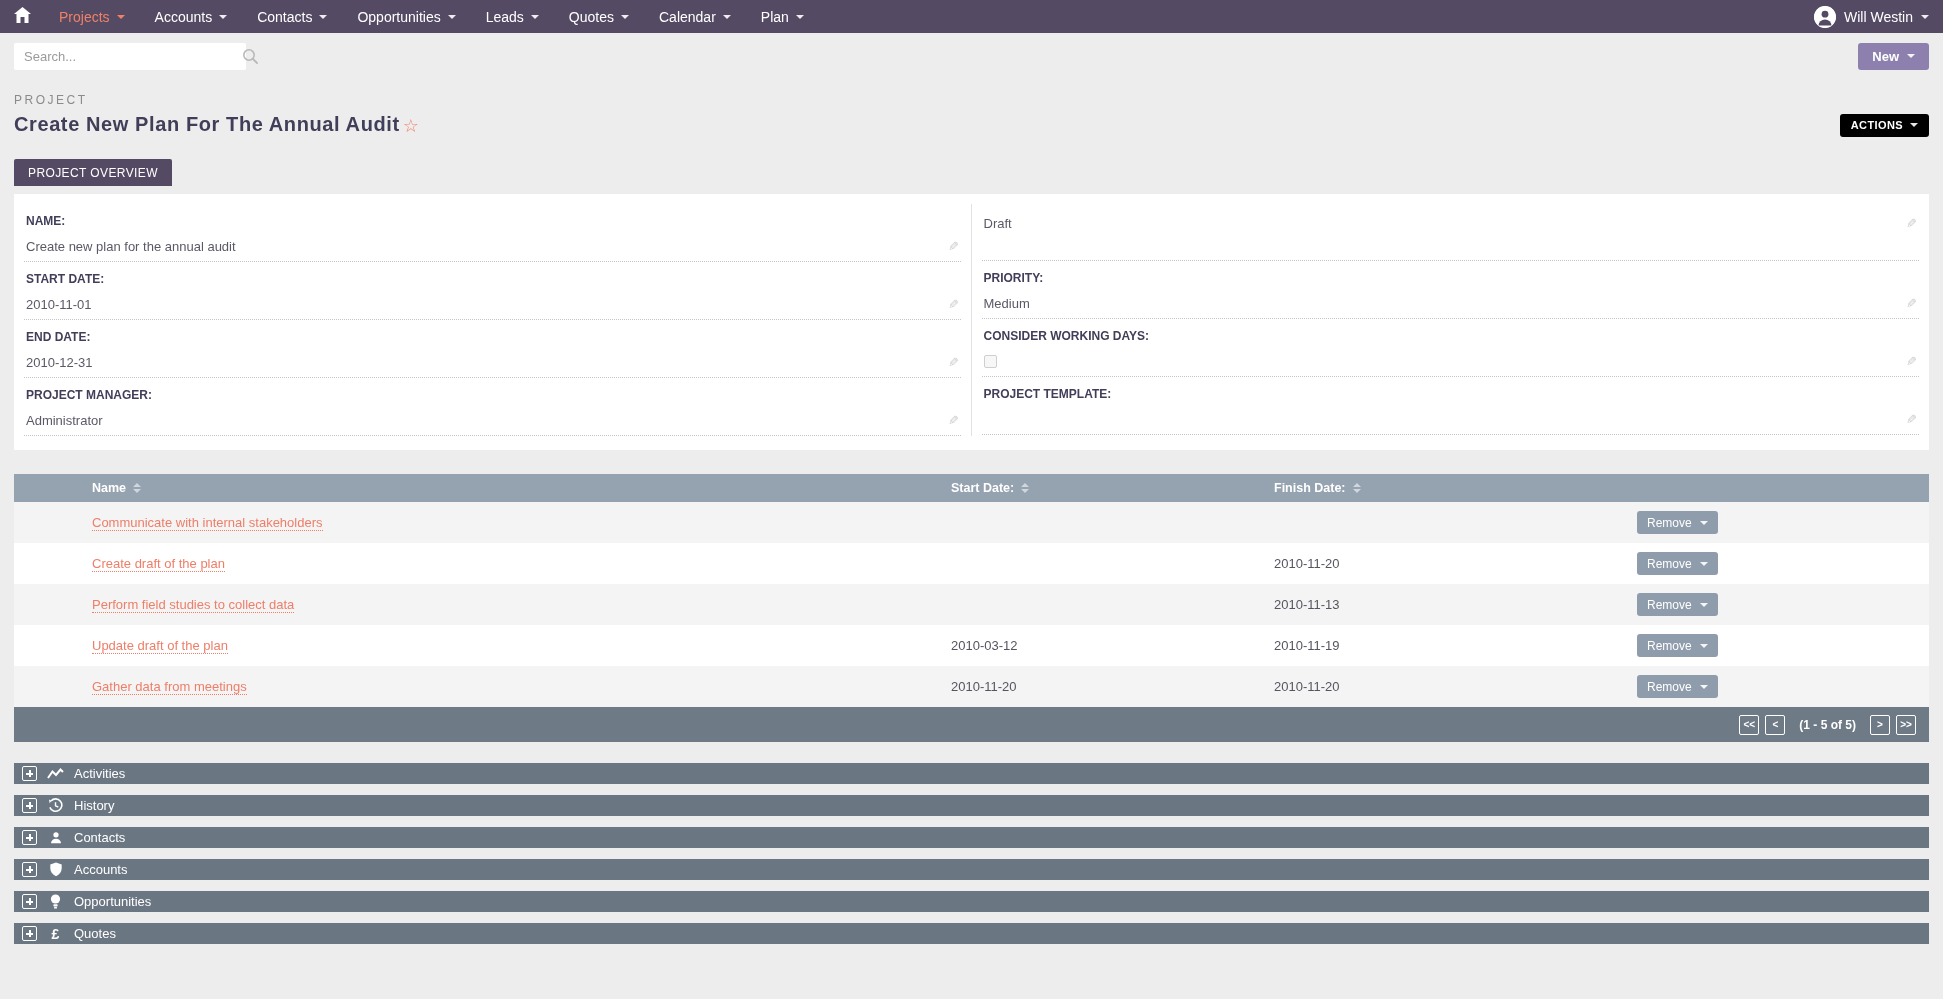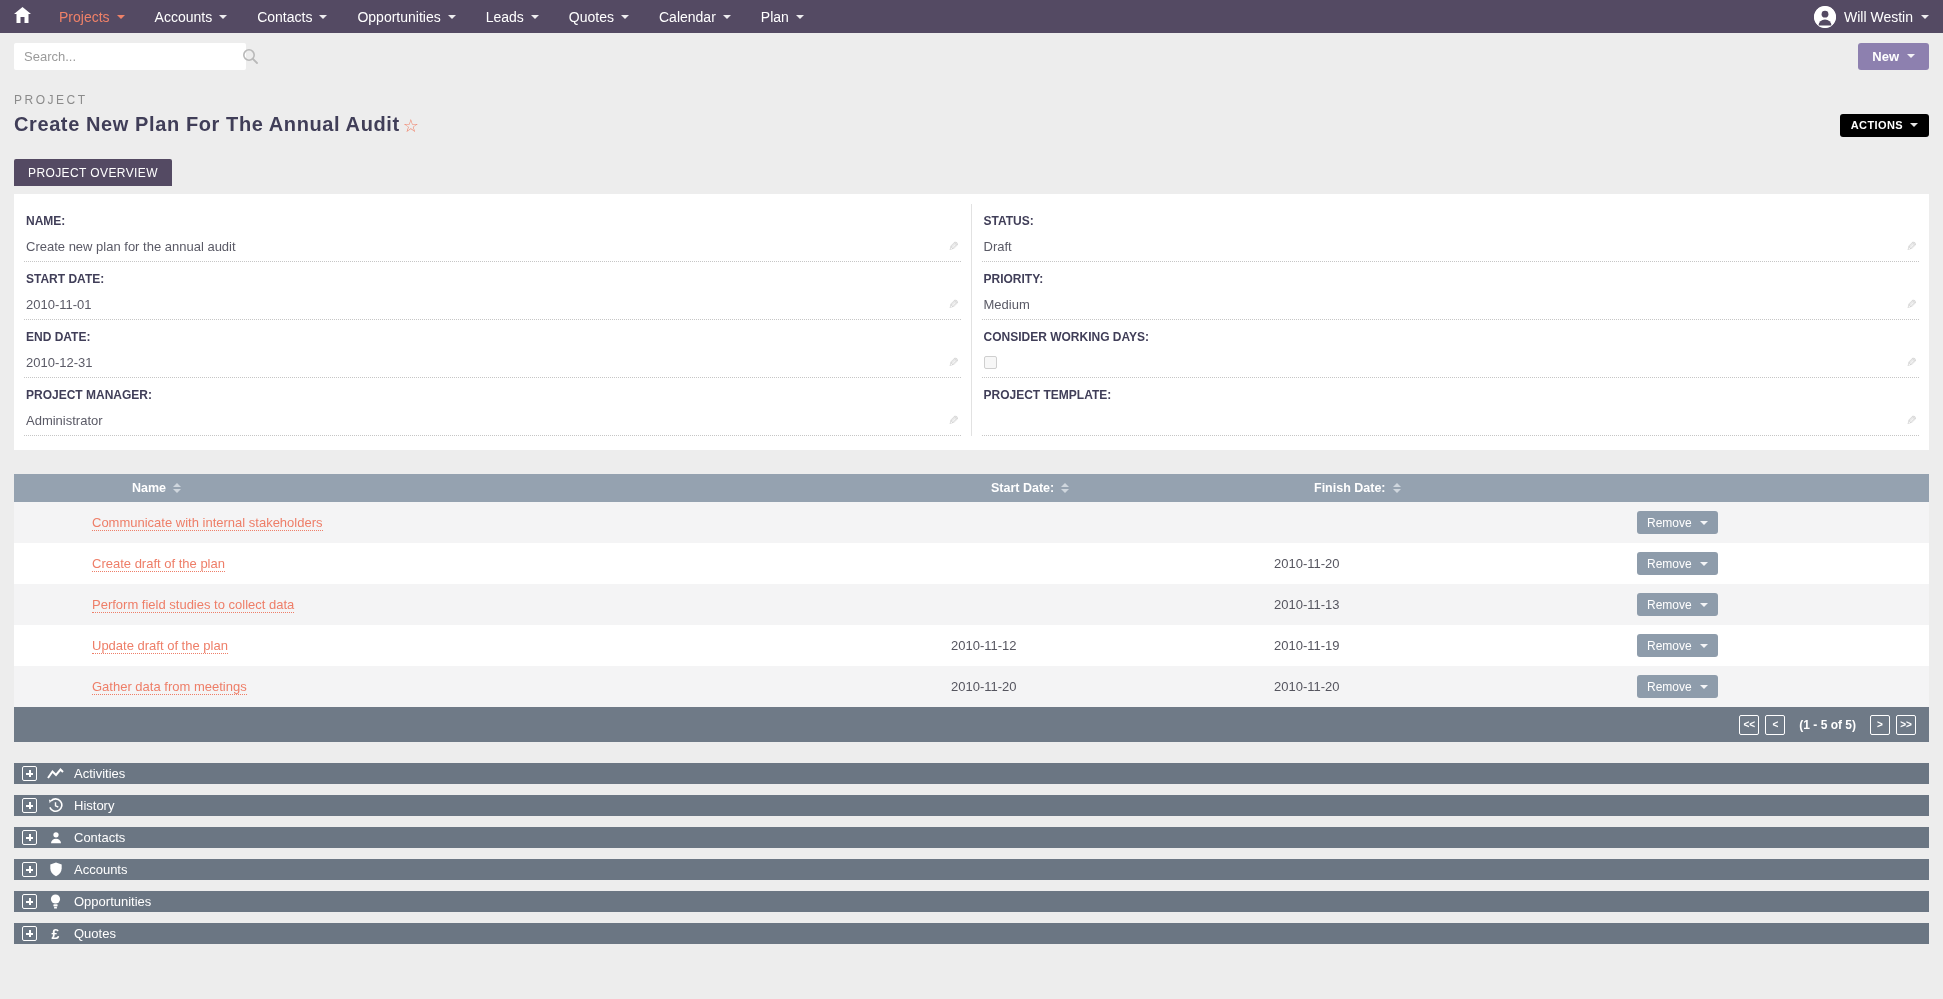--- a/index.html
+++ b/index.html
@@ -78,21 +78,21 @@
     content: ""; position: absolute; left: 3px; right: 3px; top: 7px; height: 2px; background: #6a7582;
   }
   .tasks-title { color: #fff; font-size: 13px; }
   .btn-create {
     margin-left: auto; background: transparent; border: 1px solid #fff; border-radius: 3px; color: #fff;
     font-size: 12px; height: 22px; padding: 0 13px; cursor: pointer; font-family: "Liberation Sans", sans-serif;
   }
   .tasks-cols, .task-row {
     display: grid; grid-template-columns: 937px 323px 350px 1fr; align-items: center;
   }
-  .tasks-cols { height: 28px; background: #95a2b0; color: #fff; font-size: 12.5px; font-weight: bold; padding-left: 40px; }
+  .tasks-cols { height: 28px; background: #95a2b0; color: #fff; font-size: 12.5px; font-weight: bold; }
   .col-name { padding-left: 78px; display: flex; align-items: center; gap: 7px; }
   .col-plain { display: flex; align-items: center; gap: 7px; }
   .sort-arrows { display: inline-flex; flex-direction: column; gap: 2px; cursor: pointer; }
   .sort-arrows i { width: 0; height: 0; border-left: 4px solid transparent; border-right: 4px solid transparent; display: block; }
   .sort-arrows .up { border-bottom: 4px solid #cfd6dd; }
   .sort-arrows .dn { border-top: 4px solid #cfd6dd; }
   .task-row { height: 41px; background: #fff; font-size: 13px; color: #55555f; }
   .task-row.alt { background: #f4f4f5; }
   .task-link {
     color: #ee7e68; text-decoration: none; border-bottom: 1px dotted #ee7e68;
@@ -242,21 +242,20 @@
     <div class="field">
       <div class="field-label">PROJECT MANAGER:</div>
       <div class="field-value-row">
         <span class="field-value">Administrator</span>
         <span class="edit-icon">✎</span>
       </div>
     </div>
   </div>
   <div class="ov-col">
     <div class="field">
-      <div class="field-label">STATUS:</div>
       <div class="field-value-row">
         <span class="field-value">Draft</span>
         <span class="edit-icon">✎</span>
       </div>
     </div>
     <div class="field">
       <div class="field-label">PRIORITY:</div>
       <div class="field-value-row">
         <span class="field-value">Medium</span>
         <span class="edit-icon">✎</span>
@@ -328,21 +327,21 @@
     <a class="task-link">Perform field studies to collect data</a>
     <span></span>
     <span>2010-11-13</span>
     <button class="btn-remove">
       <span>Remove</span>
       <span class="caret"></span>
     </button>
   </div>
   <div class="task-row">
     <a class="task-link">Update draft of the plan</a>
-    <span>2010-11-12</span>
+    <span>2010-03-12</span>
     <span>2010-11-19</span>
     <button class="btn-remove">
       <span>Remove</span>
       <span class="caret"></span>
     </button>
   </div>
   <div class="task-row alt">
     <a class="task-link">Gather data from meetings</a>
     <span>2010-11-20</span>
     <span>2010-11-20</span>

